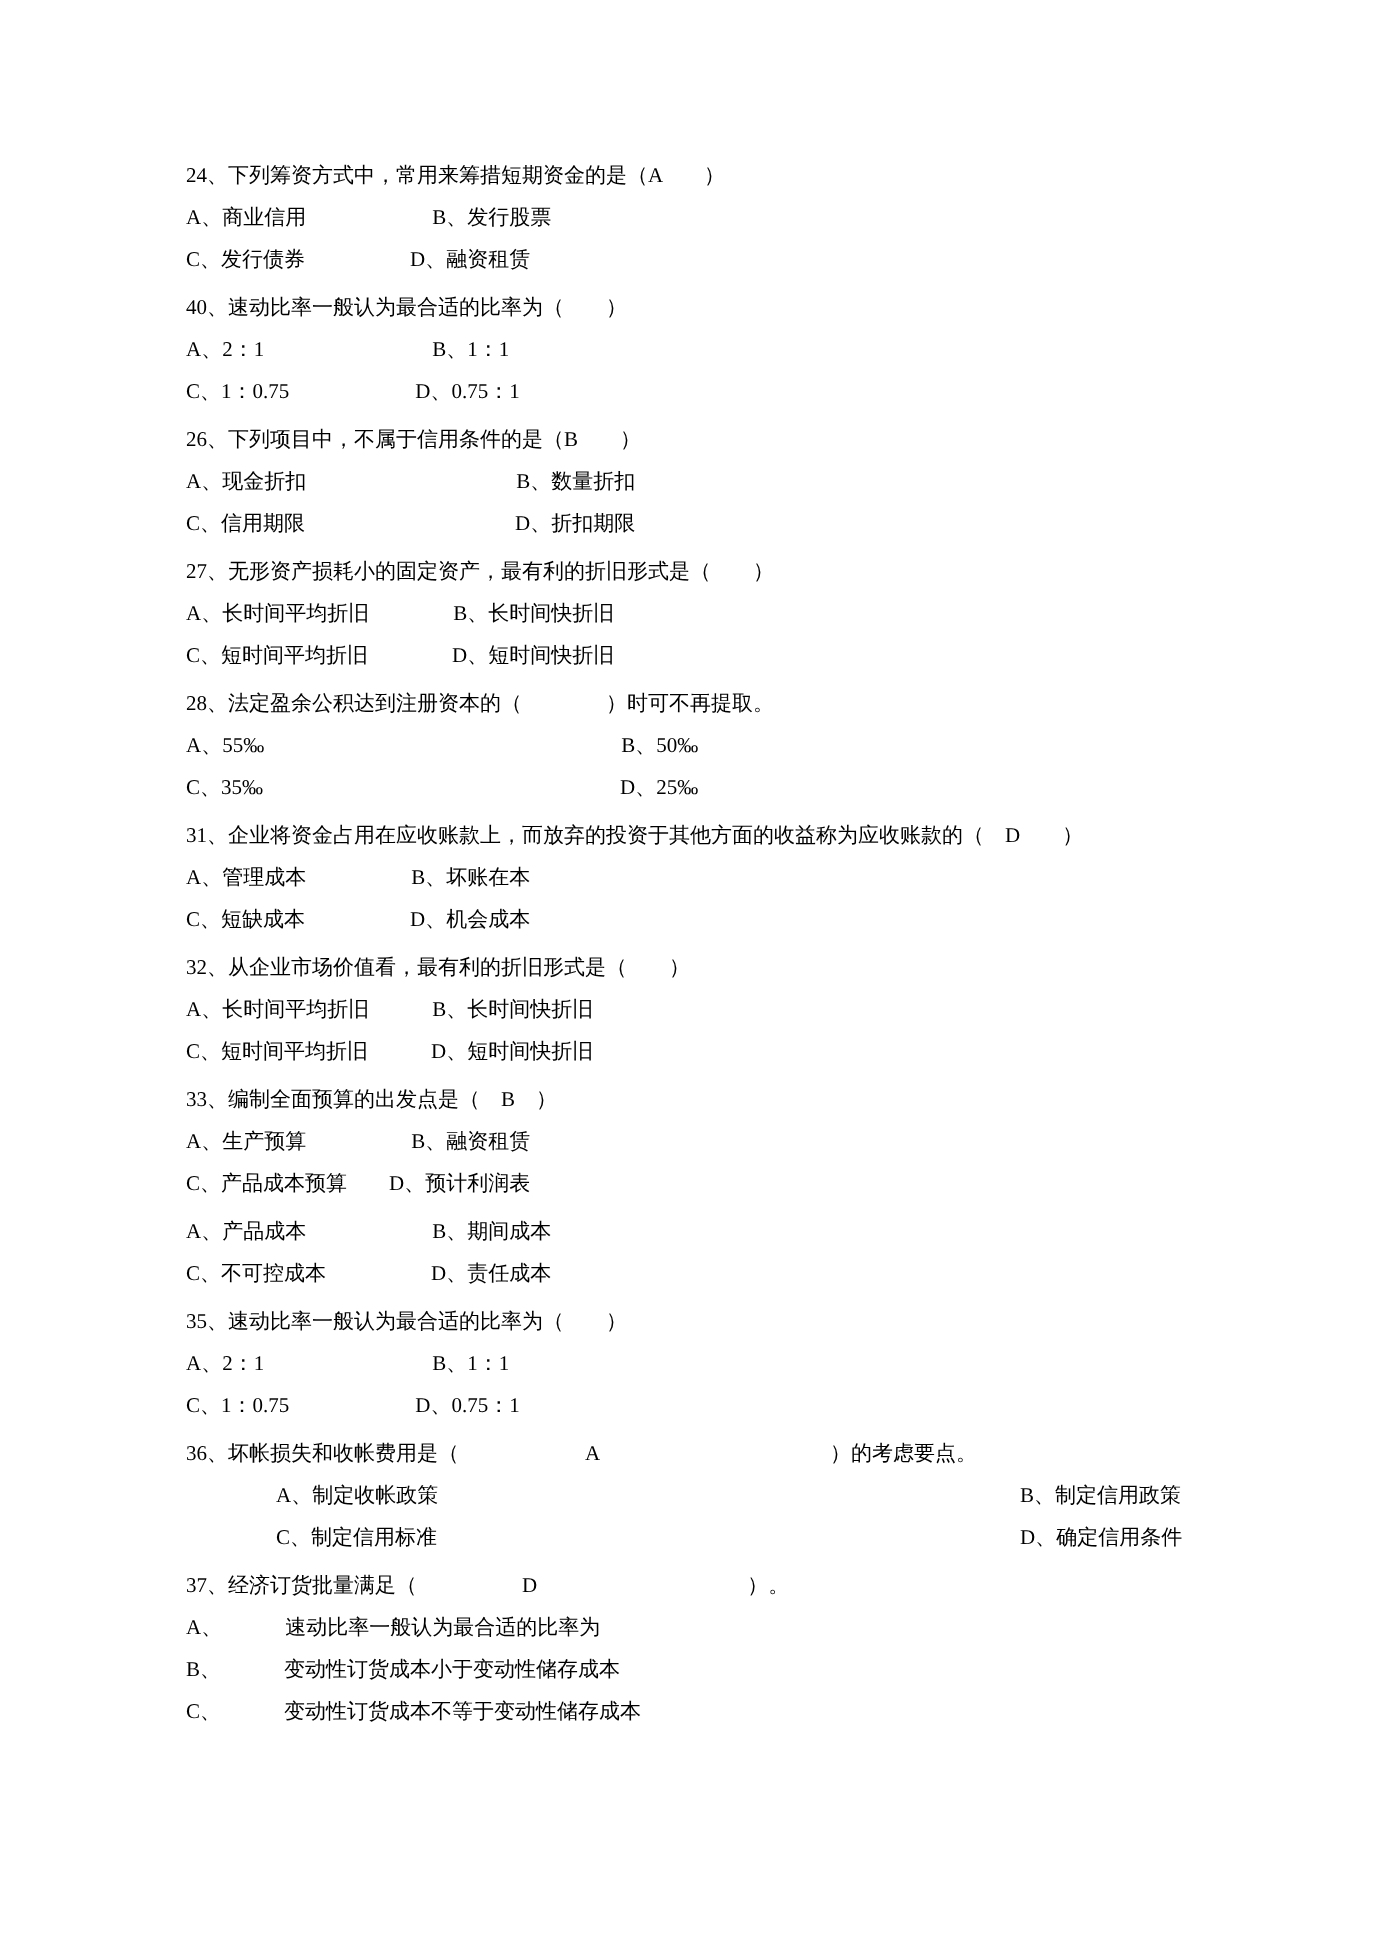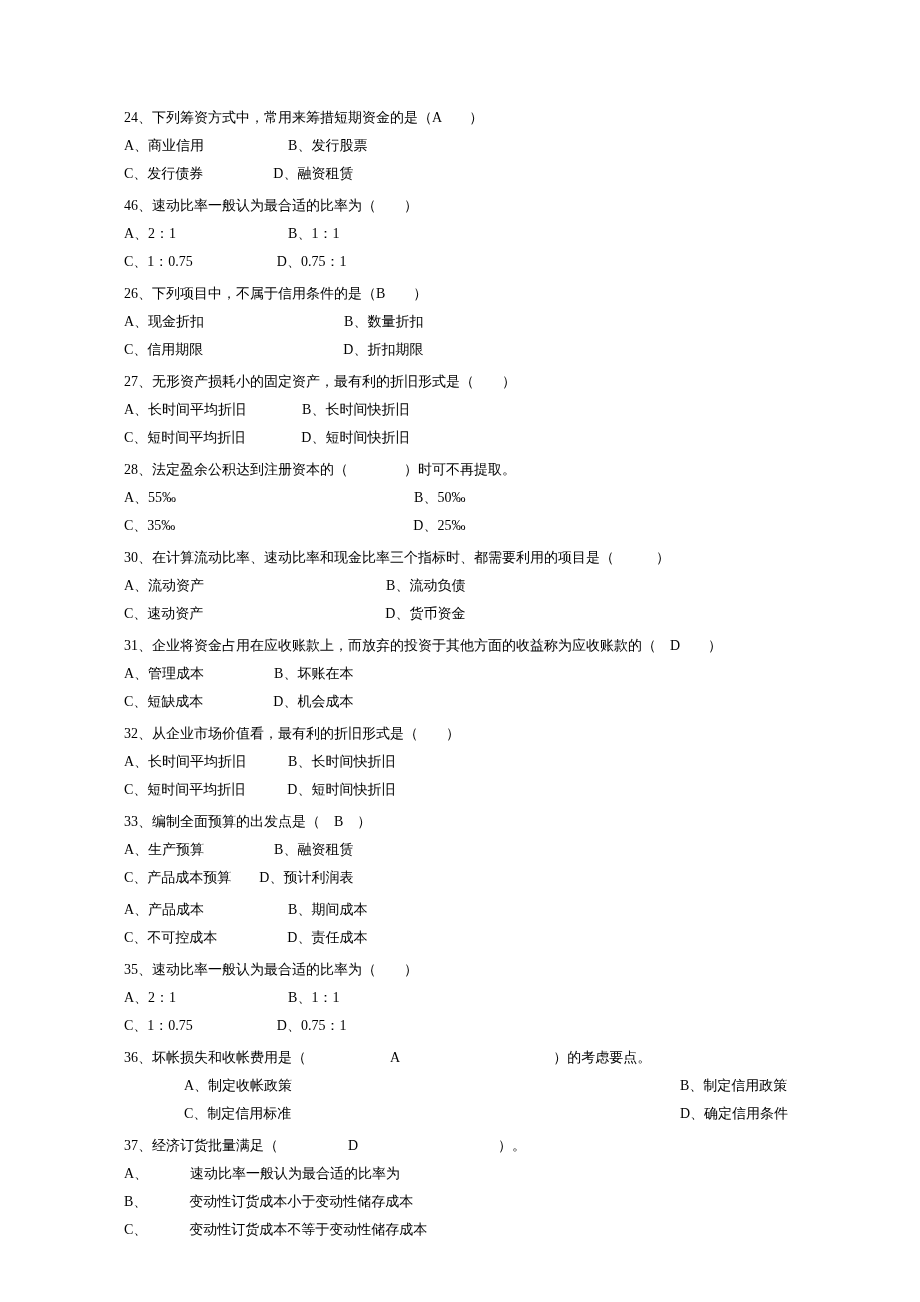--- a/index.html
+++ b/index.html
@@ -22,43 +22,38 @@
 </head>
 <body>
 
 <div id="content">
     <div class="question">
       <span class="q-text">24、下列筹资方式中，常用来筹措短期资金的是（A　　）</span>
       <span class="opt-line">A、商业信用　　　　　　B、发行股票</span>
       <span class="opt-line">C、发行债券　　　　　D、融资租赁</span>
     </div>
     <div class="question">
-      <span class="q-text">46、速动比率一般认为最合适的比率为（　　）</span>
+      <span class="q-text">40、速动比率一般认为最合适的比率为（　　）</span>
       <span class="opt-line">A、2：1　　　　　　　　B、1：1</span>
       <span class="opt-line">C、1：0.75　　　　　　D、0.75：1</span>
     </div>
     <div class="question">
       <span class="q-text">26、下列项目中，不属于信用条件的是（B　　）</span>
       <span class="opt-line">A、现金折扣　　　　　　　　　　B、数量折扣</span>
       <span class="opt-line">C、信用期限　　　　　　　　　　D、折扣期限</span>
     </div>
     <div class="question">
       <span class="q-text">27、无形资产损耗小的固定资产，最有利的折旧形式是（　　）</span>
       <span class="opt-line">A、长时间平均折旧　　　　B、长时间快折旧</span>
       <span class="opt-line">C、短时间平均折旧　　　　D、短时间快折旧</span>
     </div>
     <div class="question">
       <span class="q-text">28、法定盈余公积达到注册资本的（　　　　）时可不再提取。</span>
       <span class="opt-line">A、55‰　　　　　　　　　　　　　　　　　B、50‰</span>
       <span class="opt-line">C、35‰　　　　　　　　　　　　　　　　　D、25‰</span>
-    </div>
-    <div class="question">
-      <span class="q-text">30、在计算流动比率、速动比率和现金比率三个指标时、都需要利用的项目是（　　　）</span>
-      <span class="opt-line">A、流动资产　　　　　　　　　　　　　B、流动负债</span>
-      <span class="opt-line">C、速动资产　　　　　　　　　　　　　D、货币资金</span>
     </div>
     <div class="question">
       <span class="q-text">31、企业将资金占用在应收账款上，而放弃的投资于其他方面的收益称为应收账款的（　D　　）</span>
       <span class="opt-line">A、管理成本　　　　　B、坏账在本</span>
       <span class="opt-line">C、短缺成本　　　　　D、机会成本</span>
     </div>
     <div class="question">
       <span class="q-text">32、从企业市场价值看，最有利的折旧形式是（　　）</span>
       <span class="opt-line">A、长时间平均折旧　　　B、长时间快折旧</span>
       <span class="opt-line">C、短时间平均折旧　　　D、短时间快折旧</span>

